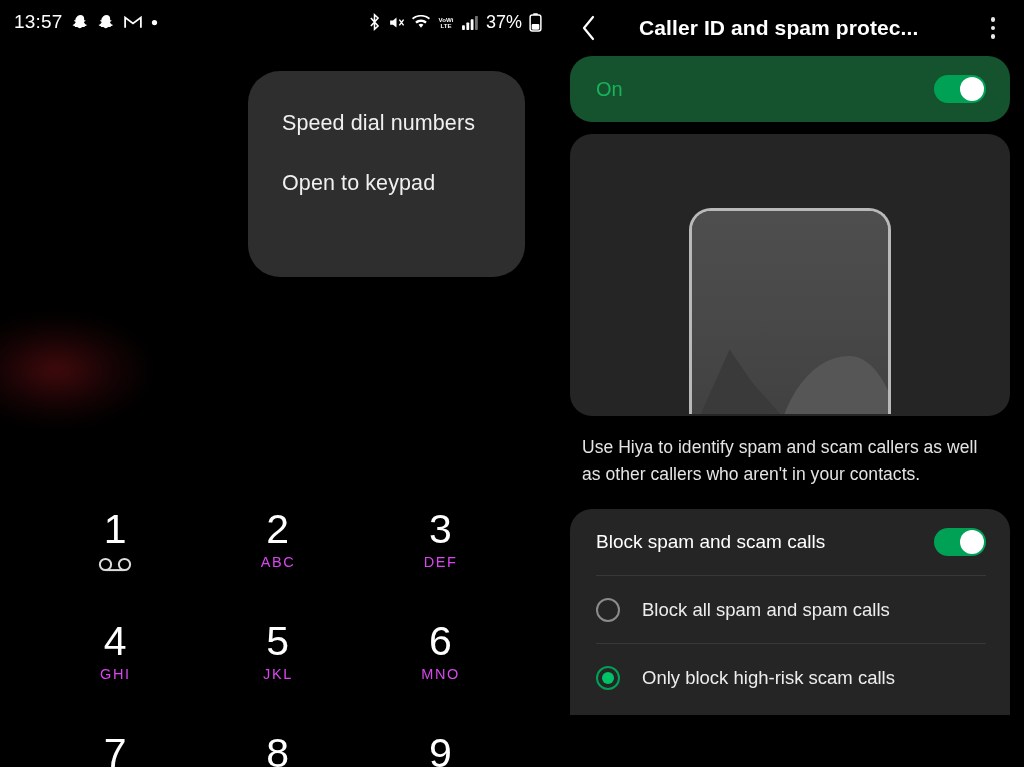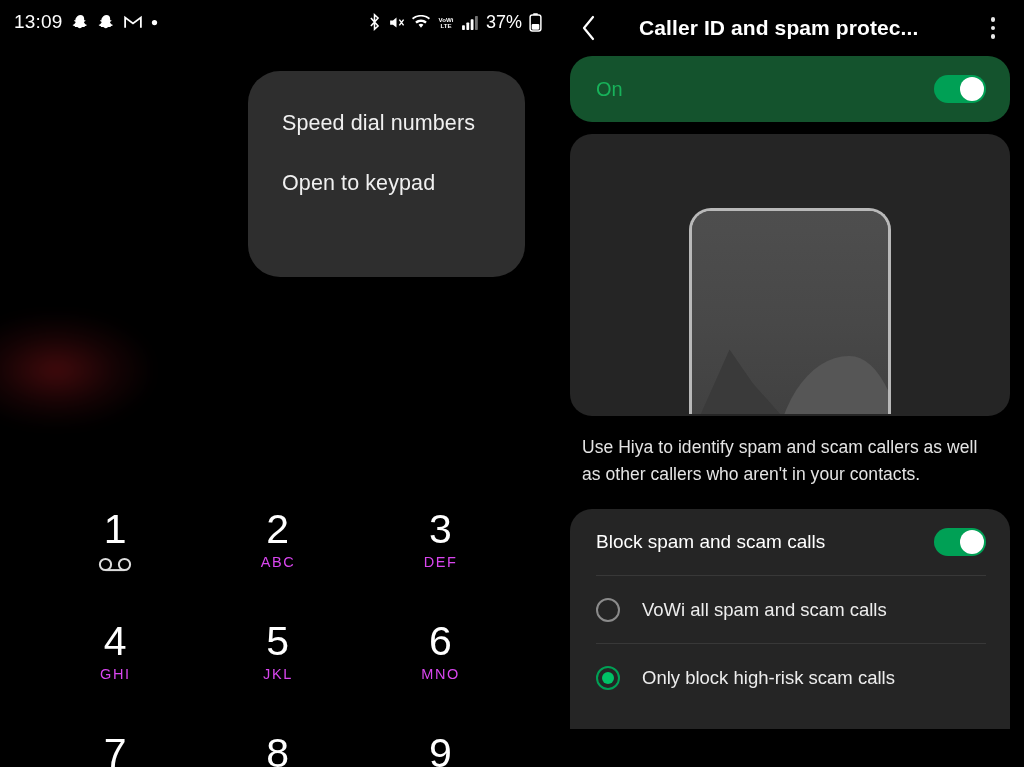--- a/index.html
+++ b/index.html
@@ -104,21 +104,21 @@
   }
   .phone-hill2 {
     position:absolute; right:-8%; bottom:-60px; width:66%; height:118px;
     background:#565656; border-radius:58% 42% 0 0 / 100% 100% 0 0;
   }
 
   .desc {
     color:#e4e4e4; font-size:17.5px; line-height:1.52; padding:18px 24px 0 26px; letter-spacing:.05px;
   }
 
-  .section-card { margin:22px 14px 0 14px; background:#252525; border-radius:22px 22px 0 0; padding-bottom:18px; }
+  .section-card { margin:22px 14px 0 14px; background:#252525; border-radius:22px 22px 0 0; padding-bottom:4px; }
   .sec-head { height:66px; display:flex; align-items:center; padding:0 24px 0 26px; }
   .sec-head-label { color:#fff; font-size:19px; font-weight:500; }
   .divider { height:1px; background:#383838; margin:0 24px 0 26px; }
   .radio-row { height:67px; display:flex; align-items:center; padding:0 24px 0 26px; }
   .radio { width:24px; height:24px; border-radius:50%; border:2px solid #8b8b8b; flex:0 0 auto; position:relative; }
   .radio.sel { border-color:#00a055; }
   .radio.sel:after { content:""; position:absolute; left:4px; top:4px; width:12px; height:12px;
     border-radius:50%; background:#00c266; }
   .radio-label { color:#ededed; font-size:18.5px; margin-left:22px; }
 </style>
@@ -126,21 +126,21 @@
 <body>
 
 <div id="screen">
 
   <div id="left-pane">
 
     <div class="red-smudge"></div>
 
     <div class="status-bar">
       <div class="sb-left">
-        <span class="sb-clock">13:09</span>
+        <span class="sb-clock">13:57</span>
         <svg class="sb-ico" width="17" height="17" viewBox="0 0 24 24" fill="#fff">
             <path d="M12 1.5c3.2 0 5.2 2.3 5.2 5.4 0 .7-.1 1.6-.1 2 .3.1.8.1 1.2-.1.5-.2 1 .3.8.8-.2.6-1.1 1-1.9 1.3-.3.1-.4.3-.3.6.5 1.5 2 3.3 3.7 3.7.4.1.5.5.3.8-.4.6-1.6.9-2.6 1.1-.2 0-.3.2-.3.4-.1.4-.2.8-.4.9-.3.2-1.1 0-1.9 0-1 0-1.6.2-2.3.8-.6.5-1.3.9-2.4.9s-1.8-.4-2.4-.9c-.7-.6-1.3-.8-2.3-.8-.8 0-1.6.2-1.9 0-.2-.1-.3-.5-.4-.9 0-.2-.1-.4-.3-.4-1-.2-2.2-.5-2.6-1.1-.2-.3-.1-.7.3-.8 1.7-.4 3.2-2.2 3.7-3.7.1-.3 0-.5-.3-.6-.8-.3-1.7-.7-1.9-1.3-.2-.5.3-1 .8-.8.4.2.9.2 1.2.1 0-.4-.1-1.3-.1-2C6.8 3.8 8.8 1.5 12 1.5z"></path>
           </svg>
         <svg class="sb-ico" width="17" height="17" viewBox="0 0 24 24" fill="#fff">
             <path d="M12 1.5c3.2 0 5.2 2.3 5.2 5.4 0 .7-.1 1.6-.1 2 .3.1.8.1 1.2-.1.5-.2 1 .3.8.8-.2.6-1.1 1-1.9 1.3-.3.1-.4.3-.3.6.5 1.5 2 3.3 3.7 3.7.4.1.5.5.3.8-.4.6-1.6.9-2.6 1.1-.2 0-.3.2-.3.4-.1.4-.2.8-.4.9-.3.2-1.1 0-1.9 0-1 0-1.6.2-2.3.8-.6.5-1.3.9-2.4.9s-1.8-.4-2.4-.9c-.7-.6-1.3-.8-2.3-.8-.8 0-1.6.2-1.9 0-.2-.1-.3-.5-.4-.9 0-.2-.1-.4-.3-.4-1-.2-2.2-.5-2.6-1.1-.2-.3-.1-.7.3-.8 1.7-.4 3.2-2.2 3.7-3.7.1-.3 0-.5-.3-.6-.8-.3-1.7-.7-1.9-1.3-.2-.5.3-1 .8-.8.4.2.9.2 1.2.1 0-.4-.1-1.3-.1-2C6.8 3.8 8.8 1.5 12 1.5z"></path>
           </svg>
         <svg class="sb-ico" width="18" height="14" viewBox="0 0 24 18" fill="none" stroke="#fff" stroke-width="2.4">
             <path d="M1.5 16.5V3.2L12 11 22.5 3.2v13.3"></path>
           </svg>
         <svg class="sb-ico" width="7" height="7" viewBox="0 0 8 8" fill="#fff">
@@ -269,21 +269,21 @@
     <div class="section-card">
       <div class="sec-head">
         <span class="sec-head-label">Block spam and scam calls</span>
         <span class="toggle">
           <span class="knob"></span>
         </span>
       </div>
       <div class="divider"></div>
       <div class="radio-row">
         <span class="radio"></span>
-        <span class="radio-label">VoWi all spam and scam calls</span>
+        <span class="radio-label">Block all spam and spam calls</span>
       </div>
       <div class="divider"></div>
       <div class="radio-row">
         <span class="radio sel"></span>
         <span class="radio-label">Only block high-risk scam calls</span>
       </div>
     </div>
 
   </div>
 </div>

